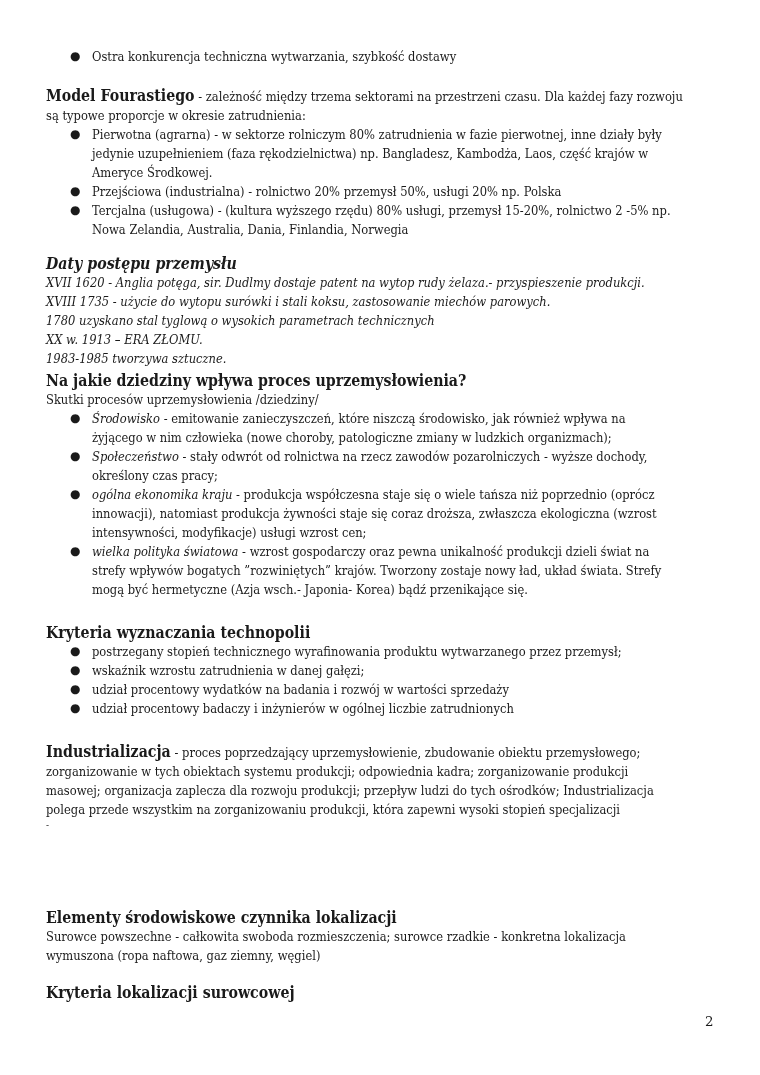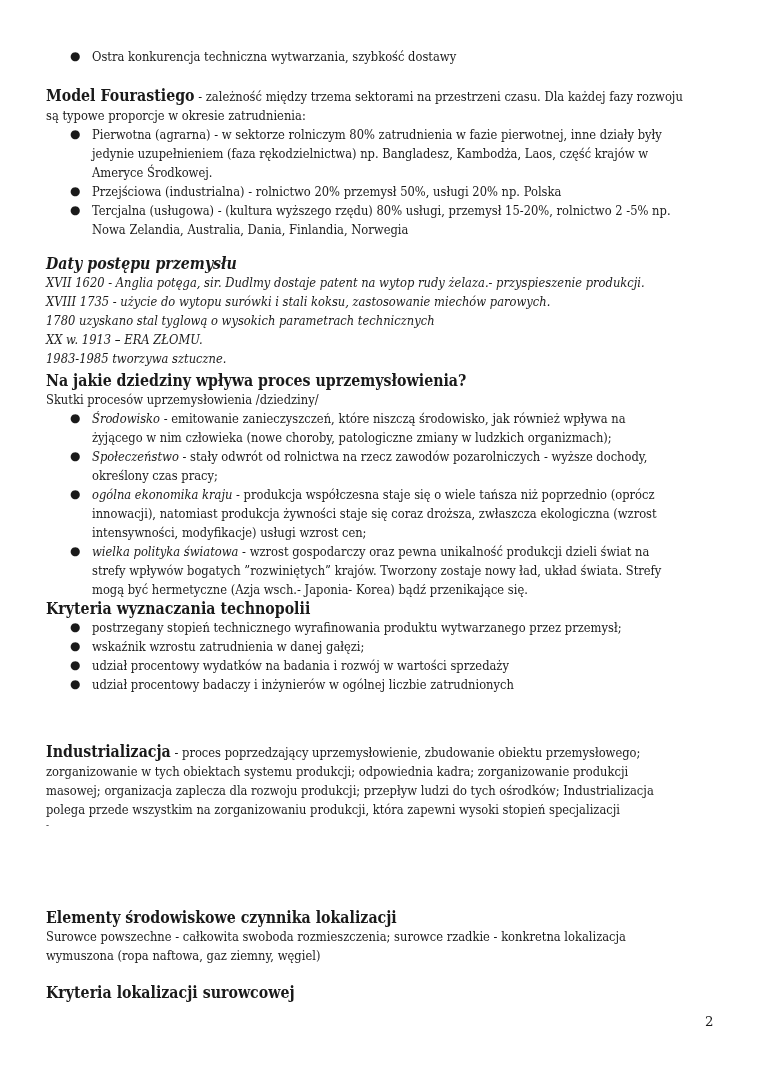--- a/index.html
+++ b/index.html
@@ -74,21 +74,21 @@
       <span class="line">intensywności, modyfikacje) usługi wzrost cen;</span>
     </div>
     <div class="bullet-row">
         <span class="dot">●</span>
       <span class="line"><span class="it">wielka polityka światowa</span><span> - wzrost gospodarczy oraz pewna unikalność produkcji dzieli świat na</span></span>
       <span class="line">strefy wpływów  bogatych ”rozwiniętych” krajów. Tworzony zostaje nowy ład, układ świata. Strefy</span>
       <span class="line">mogą być hermetyczne (Azja wsch.- Japonia- Korea) bądź przenikające się.</span>
     </div>
   </div>
 
-  <div class="blk" style="top:599px;">
+  <div class="blk" style="top:623px;">
     <span class="line h">Kryteria wyznaczania technopolii</span>
     <div class="bullet-row">
         <span class="dot">●</span>
         <span class="line">postrzegany stopień technicznego wyrafinowania produktu wytwarzanego przez przemysł;</span>
       </div>
     <div class="bullet-row">
         <span class="dot">●</span>
         <span class="line">wskaźnik wzrostu zatrudnienia w danej gałęzi;</span>
       </div>
     <div class="bullet-row">

